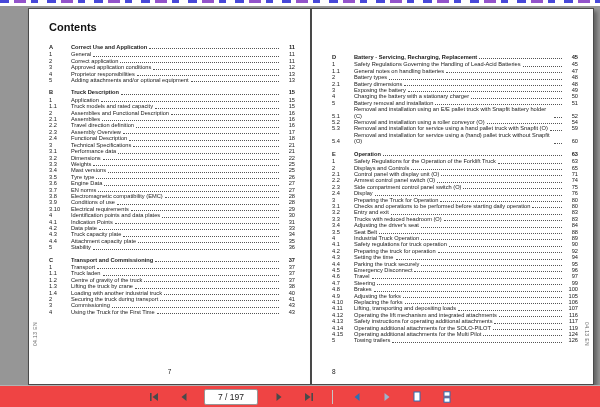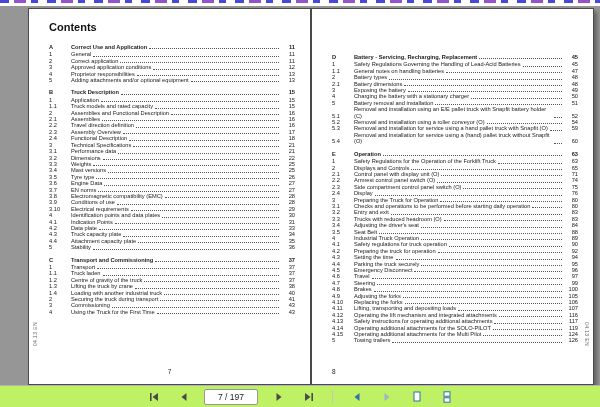--- a/index.html
+++ b/index.html
@@ -40,21 +40,21 @@
   .footer-num.center{left:0;right:0;text-align:center;}
   .footer-num.inner{left:20px;}
   .side-text{
     position:absolute;bottom:38px;font-size:5px;color:#666;letter-spacing:.4px;
     writing-mode:vertical-rl;
   }
   .side-text.outer-left{left:3px;transform:rotate(180deg);}
   .side-text.outer-right{right:3px;}
   
   .toolbar{
-    position:absolute;left:0;right:0;bottom:0;height:21px;background:#bef264;
+    position:absolute;left:0;right:0;bottom:0;height:21px;background:#ef4444;
     border-top:1px solid #b3b3b3;display:flex;align-items:center;justify-content:center;gap:11px;margin-top:22px;
   }
   .tb-btn{
     width:17px;height:16px;display:flex;align-items:center;justify-content:center;
     border:1px solid transparent;border-radius:2px;cursor:default;
   }
   .page-box{
     min-width:44px;height:14px;background:#fff;border:1px solid #979797;border-radius:2px;
     font-size:8.5px;color:#222;display:flex;align-items:center;justify-content:center;padding:0 4px;
   }

